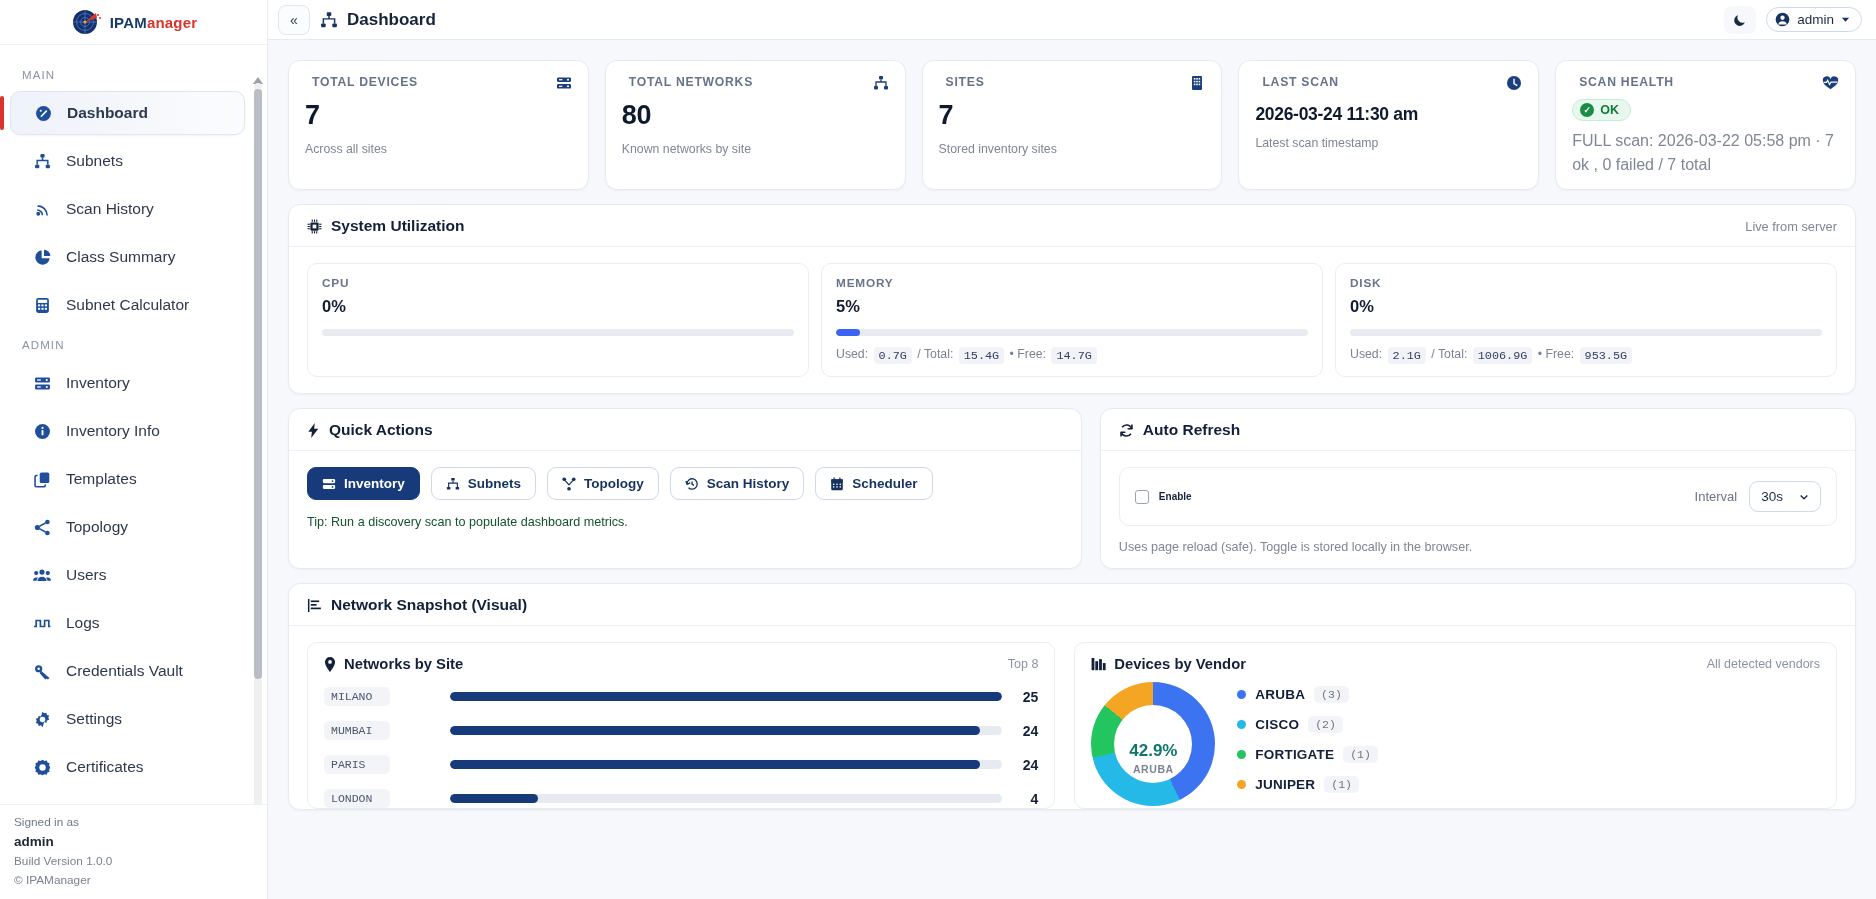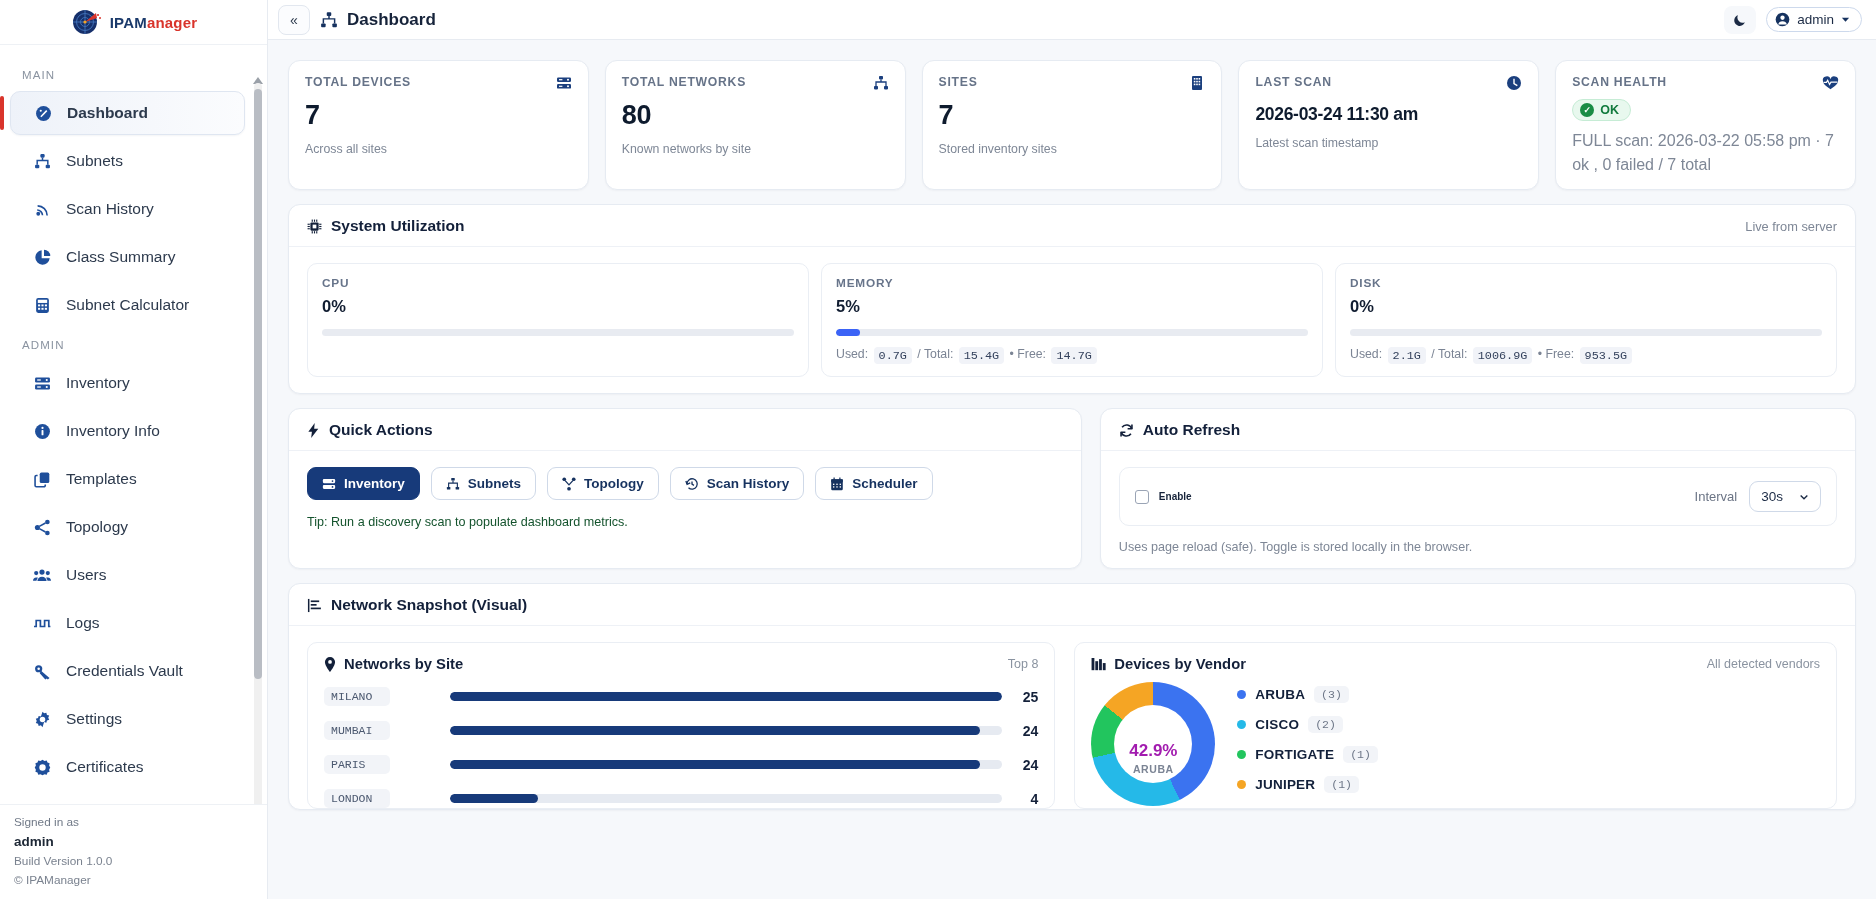--- a/index.html
+++ b/index.html
@@ -102,21 +102,21 @@
   .content { flex: 1; overflow: hidden; padding: 12px 20px 0 20px; }
 
   
   .stats { display: flex; gap: 16px; margin: 8px 0 0 0; }
   .stat-card {
     flex: 1; background: #fff; border: 1px solid #e6ebf2; border-radius: 12px;
     padding: 14px 16px 12px 16px; min-height: 108px;
     box-shadow: 0 1px 2px rgba(16,30,54,.04);
   }
   .stat-head { display: flex; align-items: flex-start; justify-content: space-between; }
-  .stat-label { font-size: 12.2px; font-weight: bold; letter-spacing: .75px; color: #667388; }
+  .stat-label { font-size: 12.2px; font-weight: bold; letter-spacing: .75px; color: #667388; margin-left: 7px; }
   .stat-ico { color: #1b3f7e; }
   .stat-value { font-size: 27px; font-weight: bold; color: #0e1b2e; margin-top: 9px; letter-spacing: -.3px; }
   .stat-value.sm { font-size: 17.5px; margin-top: 13px; }
   .stat-sub { font-size: 12.3px; color: #7e8796; margin-top: 11px; }
   .badge-ok {
     display: inline-flex; align-items: center; gap: 6px; margin-top: 8px;
     background: #e8f8ee; border: 1px solid #c6ecd5; color: #117a3d;
     border-radius: 13px; padding: 3px 11px 3px 7px; font-size: 12.5px; font-weight: bold;
   }
   .badge-dot {
@@ -201,21 +201,21 @@
   .site-bar > i { display: block; height: 100%; background: #173a7a; border-radius: 6px; }
   .site-count { font-size: 14px; font-weight: bold; color: #14213a; min-width: 24px; text-align: right; }
 
   .vendor-body { display: flex; gap: 22px; margin-top: 10px; align-items: flex-start; }
   .donut-wrap { position: relative; width: 124px; height: 124px; flex: 0 0 124px; }
   .donut { width: 124px; height: 124px; border-radius: 50%; }
   .donut-hole {
     position: absolute; inset: 23px; background: #fff; border-radius: 50%;
     display: flex; flex-direction: column; align-items: center; justify-content: center;
   }
-  .donut-pct { font-size: 17px; font-weight: bold; color: #a21caf; margin-top: 28px; }
+  .donut-pct { font-size: 17px; font-weight: bold; color: #0f766e; margin-top: 28px; }
   .donut-lbl { font-size: 10.5px; font-weight: bold; letter-spacing: .6px; color: #7b8494; margin-top: 2px; }
   .legend { flex: 1; padding-top: 4px; }
   .legend-row { display: flex; align-items: center; gap: 9px; margin-bottom: 13px; }
   .legend-dot { width: 9px; height: 9px; border-radius: 50%; }
   .legend-name { font-size: 13.5px; font-weight: bold; color: #12203a; letter-spacing: .2px; }
   .legend-count {
     font-size: 11.5px; color: #6d7687; background: #f2f4f8;
     border-radius: 5px; padding: 2px 7px; font-family: "Liberation Mono", monospace;
   }
   svg { display: block; }

